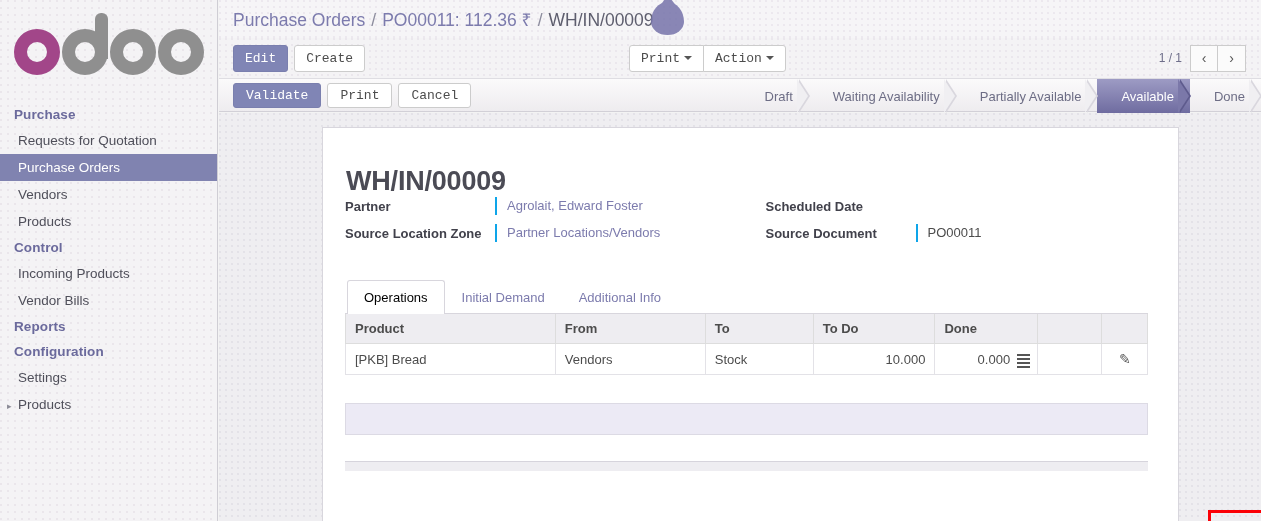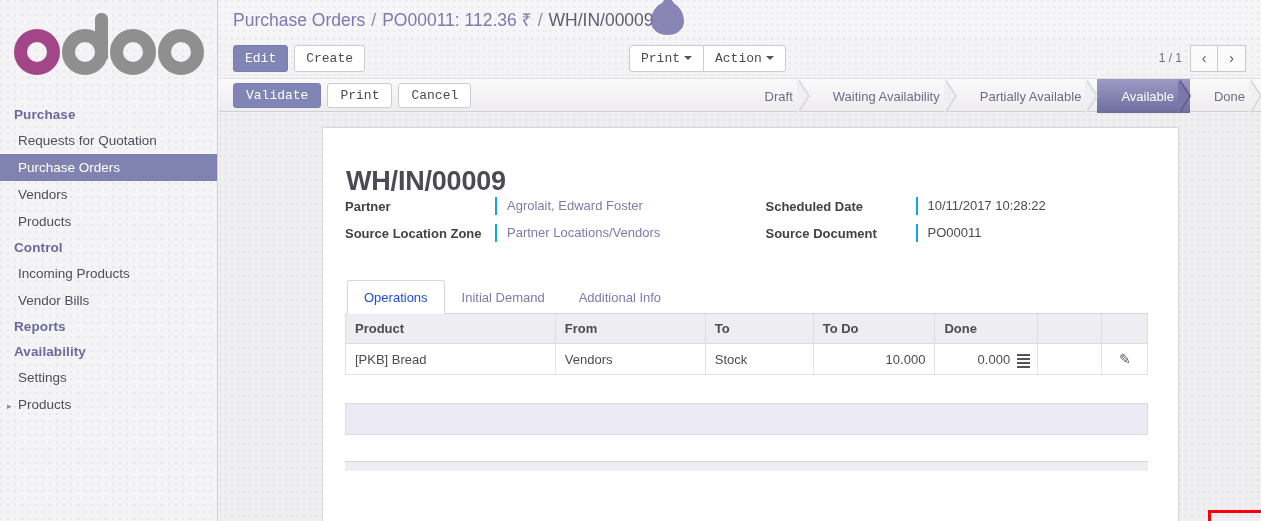--- a/index.html
+++ b/index.html
@@ -334,21 +334,21 @@
     padding: 9px 16px;
     color: #7c7bad;
     cursor: pointer;
     border: 1px solid transparent;
     border-bottom: none;
     position: relative;
     top: 1px;
     background: transparent;
   }
   .tab.active {
-    color: #1d4ed8;
+    color: #000000;
     background: #ffffff;
     border-color: #d8d6dd;
     border-radius: 3px 3px 0 0;
   }
 
   
   table.grid {
     width: 100%;
     border-collapse: collapse;
     margin-top: 0px;
@@ -444,21 +444,21 @@
     <div class="menu-item">Requests for Quotation</div>
     <div class="menu-item active">Purchase Orders</div>
     <div class="menu-item">Vendors</div>
     <div class="menu-item">Products</div>
 
     <div class="menu-section">Control</div>
     <div class="menu-item">Incoming Products</div>
     <div class="menu-item">Vendor Bills</div>
 
     <div class="menu-section">Reports</div>
-    <div class="menu-section">Availability</div>
+    <div class="menu-section">Configuration</div>
     <div class="menu-item">Settings</div>
     <div class="menu-item">
       <span class="caret">▸</span><span>Products</span>
     </div>
   </nav>
 </div>
 
 <div id="main">
 
   <div id="breadcrumb-bar">
@@ -517,21 +517,20 @@
           </div>
           <div class="frow">
             <div class="flabel">Source Location Zone</div>
             <div class="fvalue link">Partner Locations/Vendors</div>
           </div>
         </div>
 
         <div class="group right">
           <div class="frow">
             <div class="flabel">Scheduled Date</div>
-            <div class="fvalue">10/11/2017 10:28:22</div>
           </div>
           <div class="frow">
             <div class="flabel">Source Document</div>
             <div class="fvalue">PO00011</div>
           </div>
         </div>
       </div>
 
       <div class="tabs">
         <div class="tab active">Operations</div>

